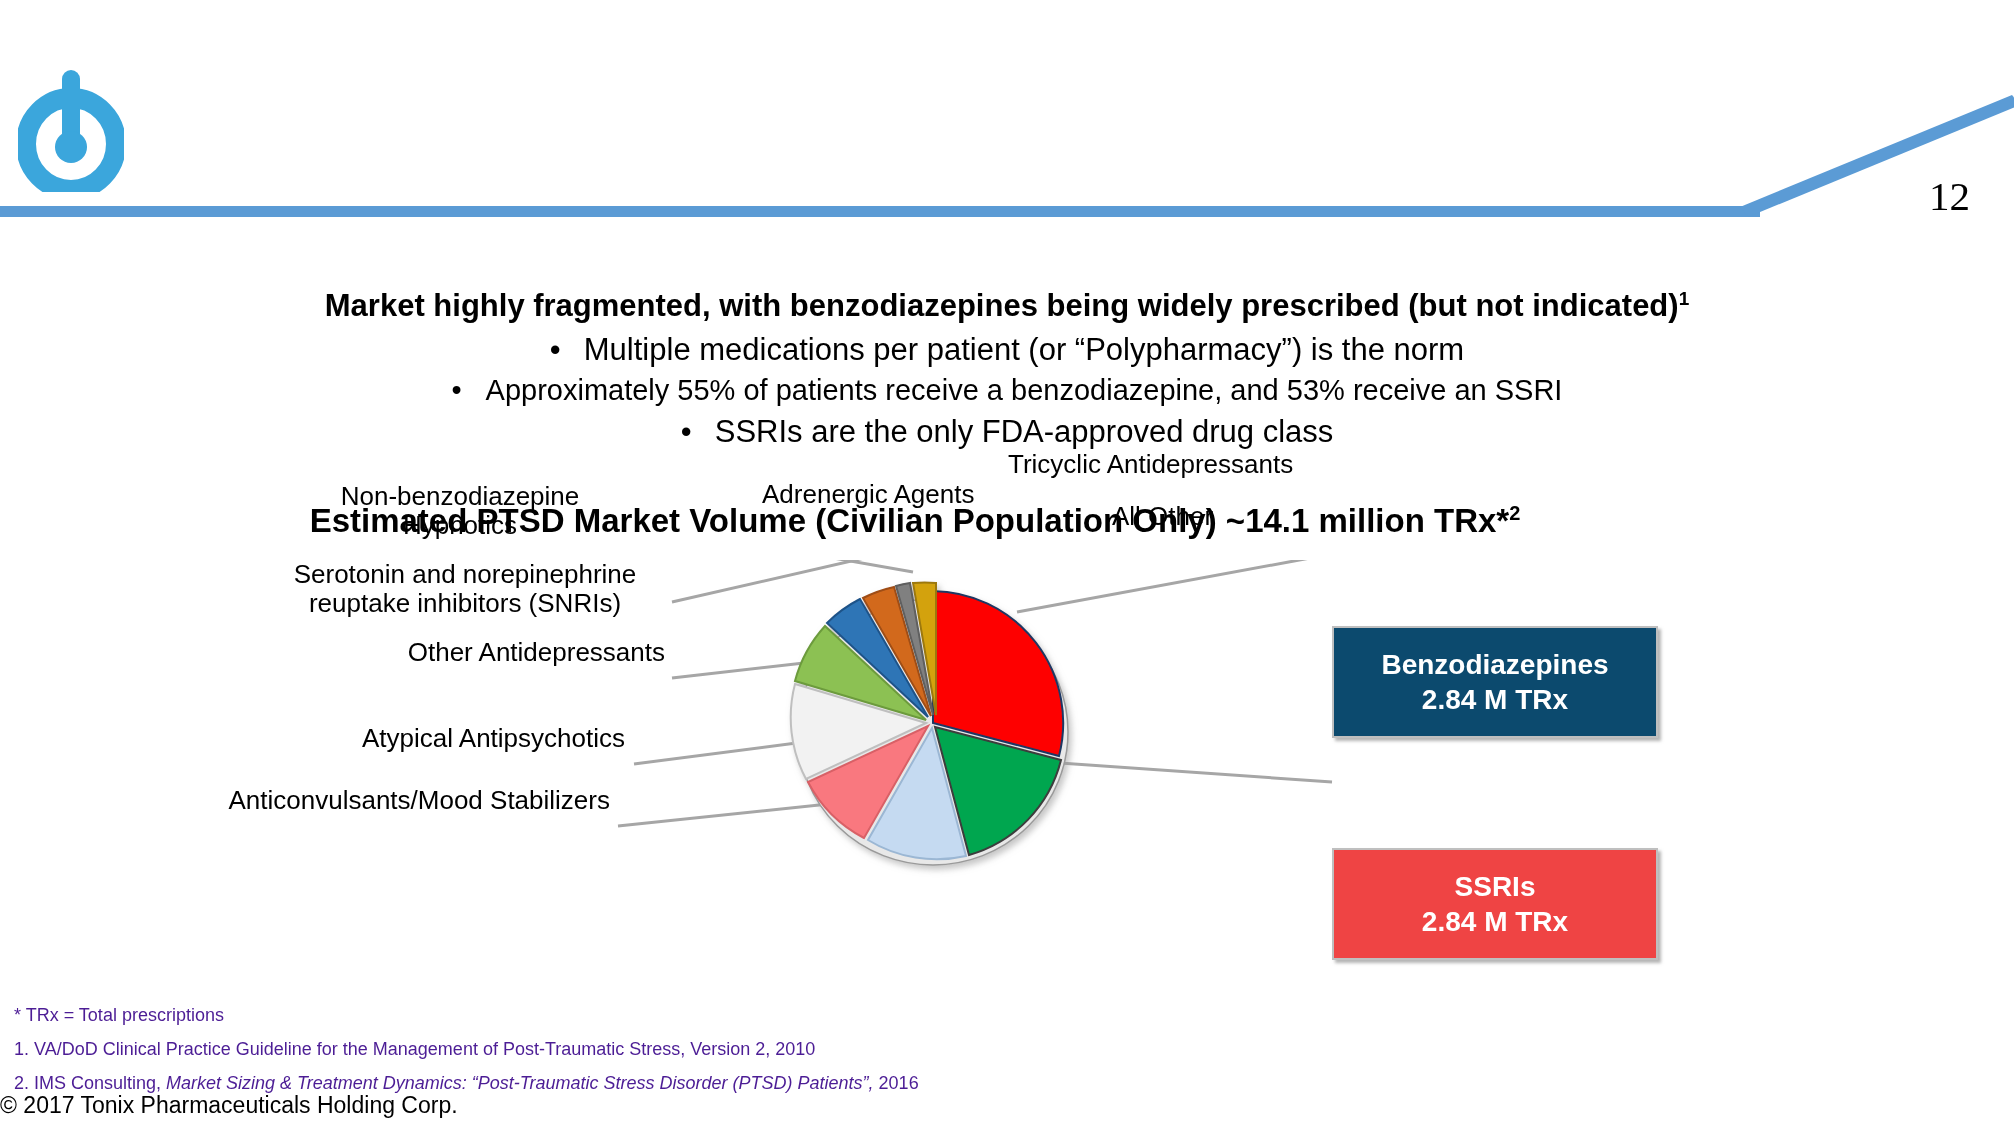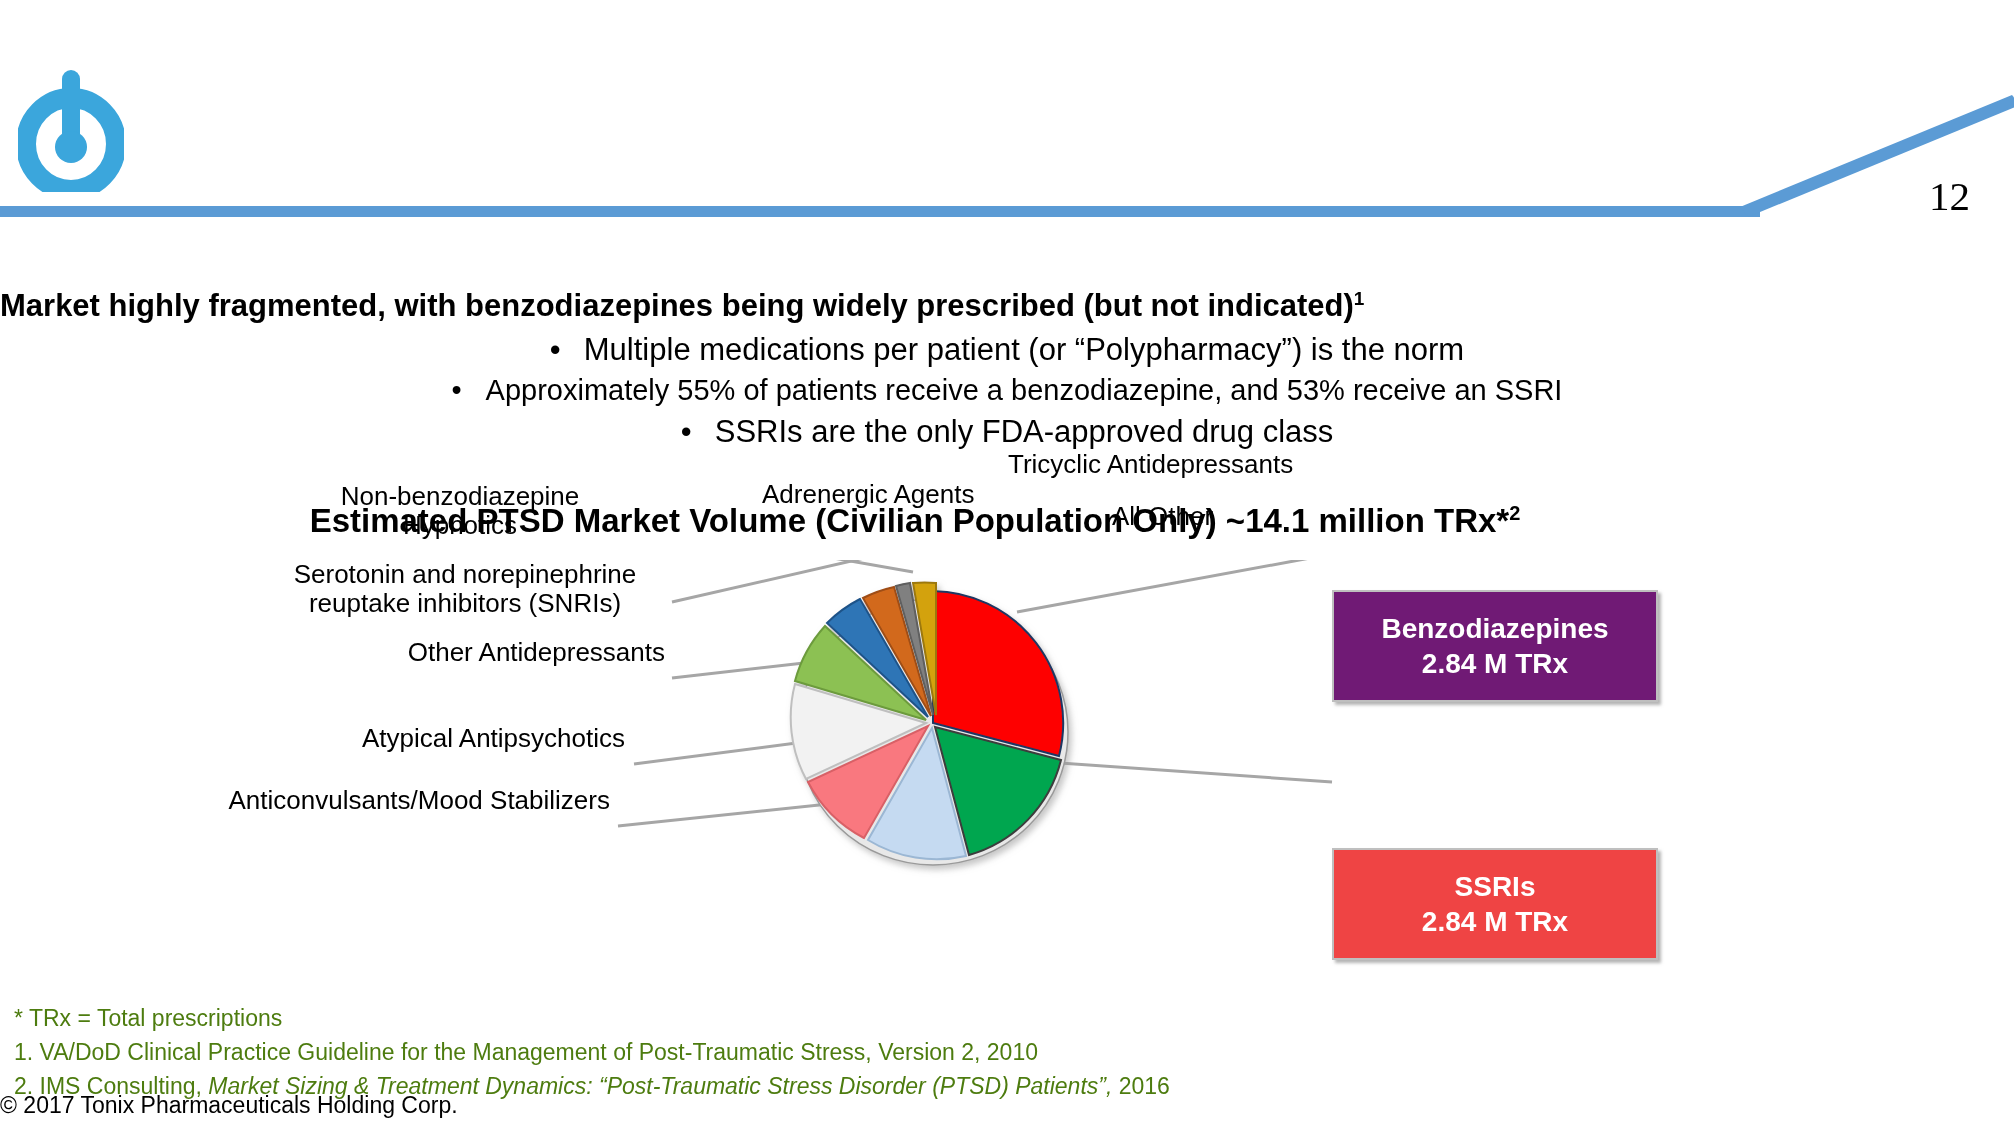--- a/index.html
+++ b/index.html
@@ -14,21 +14,21 @@
       text-shadow:3px 3px 2px rgba(120,120,120,.75);
       white-space:nowrap;}
   #page-number{position:absolute;right:44px;top:172px;
       font-family:"Liberation Serif","DejaVu Serif",serif;font-size:41px;}
   #header-rule{position:absolute;left:0;top:206px;width:1760px;height:11px;}
   #header-rule .bar{position:absolute;left:0;top:0;width:1760px;height:11px;background:#5B9BD5;}
   #header-diag{position:absolute;left:1740px;top:95px;width:280px;height:125px;}
 
   
   .copy{position:absolute;left:0;width:2014px;text-align:left;}
-  #lead{top:288px;font-size:31px;font-weight:bold;text-align:left;}
+  #lead{top:288px;font-size:31px;font-weight:bold;text-align:center;}
   #lead sup{font-size:19px;}
   #b1{top:332px;font-size:31px;text-align:center;}
   #b2{top:374px;font-size:29px;text-align:center;}
   #b3{top:414px;font-size:31px;text-align:center;}
   .b-row{display:inline-block;text-align:left;}
   .bullet{display:inline-block;width:34px;}
   .bullet2{display:inline-block;width:34px;}
 
   #chart-title{position:absolute;left:0;top:502px;width:1830px;text-align:center;
       font-size:33px;font-weight:bold;}
@@ -42,25 +42,25 @@
   .callout-label{position:absolute;font-size:26px;line-height:1.12;color:#000;
       font-family:"Liberation Sans","DejaVu Sans",sans-serif;}
   .cl-right{text-align:right;}
   .cl-center{text-align:center;}
   .cl-left{text-align:left;}
 
   .box{position:absolute;color:#fff;font-weight:bold;font-size:28px;
        display:flex;align-items:center;justify-content:center;text-align:center;
        line-height:1.25;box-shadow:3px 3px 3px rgba(120,120,120,.55);
        border:2px solid #bfbfbf;}
-  #box-benzo{left:1332px;top:590px;width:322px;height:108px;background:#701a75;}
+  #box-benzo{left:1332px;top:626px;width:322px;height:108px;background:#0c4a6e;}
   #box-ssri{left:1332px;top:848px;width:322px;height:108px;background:#ef4444;}
 
   
-  .fn{position:absolute;left:14px;font-size:23px;color:#4d7c0f;white-space:nowrap;}
+  .fn{position:absolute;left:14px;font-size:18px;color:#4c1d95;white-space:nowrap;}
   #fn0{top:1005px;}
   #fn1{top:1039px;}
   #fn2{top:1073px;}
   .fn i{}
   #copyright{position:absolute;left:0;top:1092px;width:1250px;text-align:left;
       font-size:23px;color:#000000;}
 </style>
 </head>
 <body>
 

